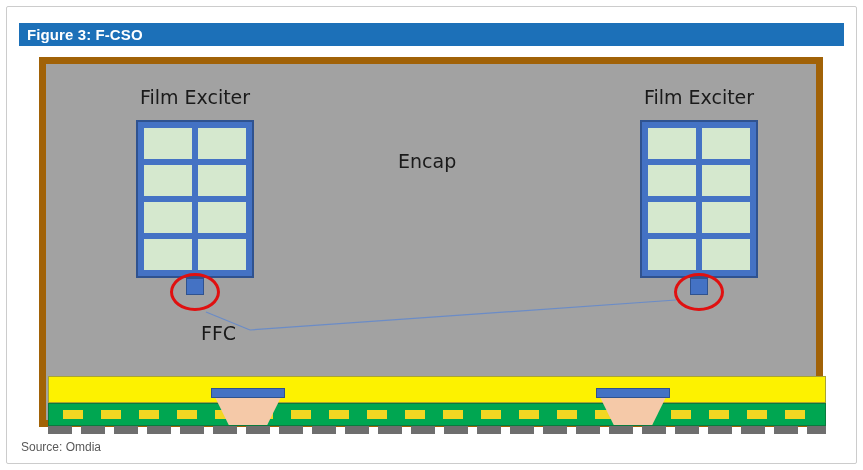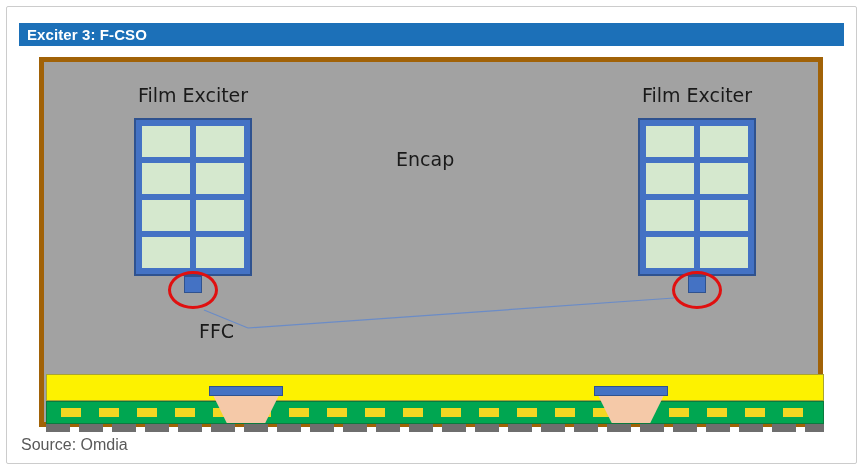--- a/index.html
+++ b/index.html
@@ -32,21 +32,21 @@
     font-size: 15px;
     font-weight: bold;
     padding-left: 8px;
     letter-spacing: 0.1px;
   }
   .diagram {
     position: absolute;
     left: 32px; top: 50px;
     width: 784px; height: 370px;
     background: var(--diagram-bg, #a2a2a2);
-    border: 5px solid #a16207;
+    border: 7px solid #a16207;
     box-sizing: border-box;
   }
   .dlabel {
     position: absolute;
     color: #1a1a1a;
     font-family: "DejaVu Sans", sans-serif;
     font-size: 19px;
     white-space: nowrap;
     z-index: 5;
   }
@@ -161,32 +161,32 @@
     position: absolute;
     left: 0; top: 10px;
     width: 74px; height: 27px;
     background: var(--connector-peach, #f5c9a8);
     clip-path: polygon(6% 0, 94% 0, 76% 100%, 24% 100%);
   }
 
   .source-line {
     position: absolute;
     left: 14px; bottom: 9px;
-    font-size: 16px;
+    font-size: 12px;
     color: var(--source-text, #595959);
   }
 </style>
 </head>
 <body>
 
 <div class="page">
   <div class="figure-frame">
 
     <div class="header-bar">
-      <span class="title">Exciter 3: F-CSO</span>
+      <span class="title">Figure 3: F-CSO</span>
     </div>
 
     <div class="diagram">
 
       <div class="dlabel label-exciter-left">Film Exciter</div>
       <div class="dlabel label-exciter-right">Film Exciter</div>
       <div class="dlabel label-encap">Encap</div>
       <div class="dlabel label-ffc">FFC</div>
 
       <div class="exciter exciter-left">

